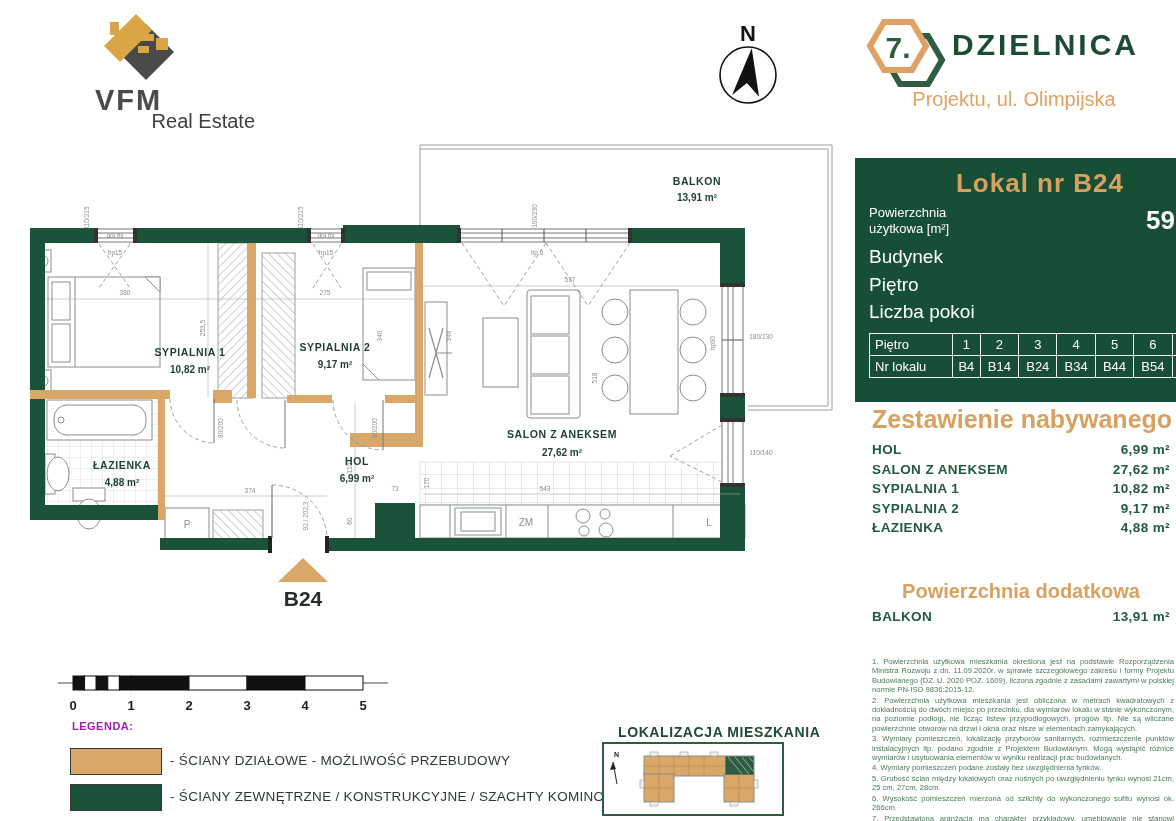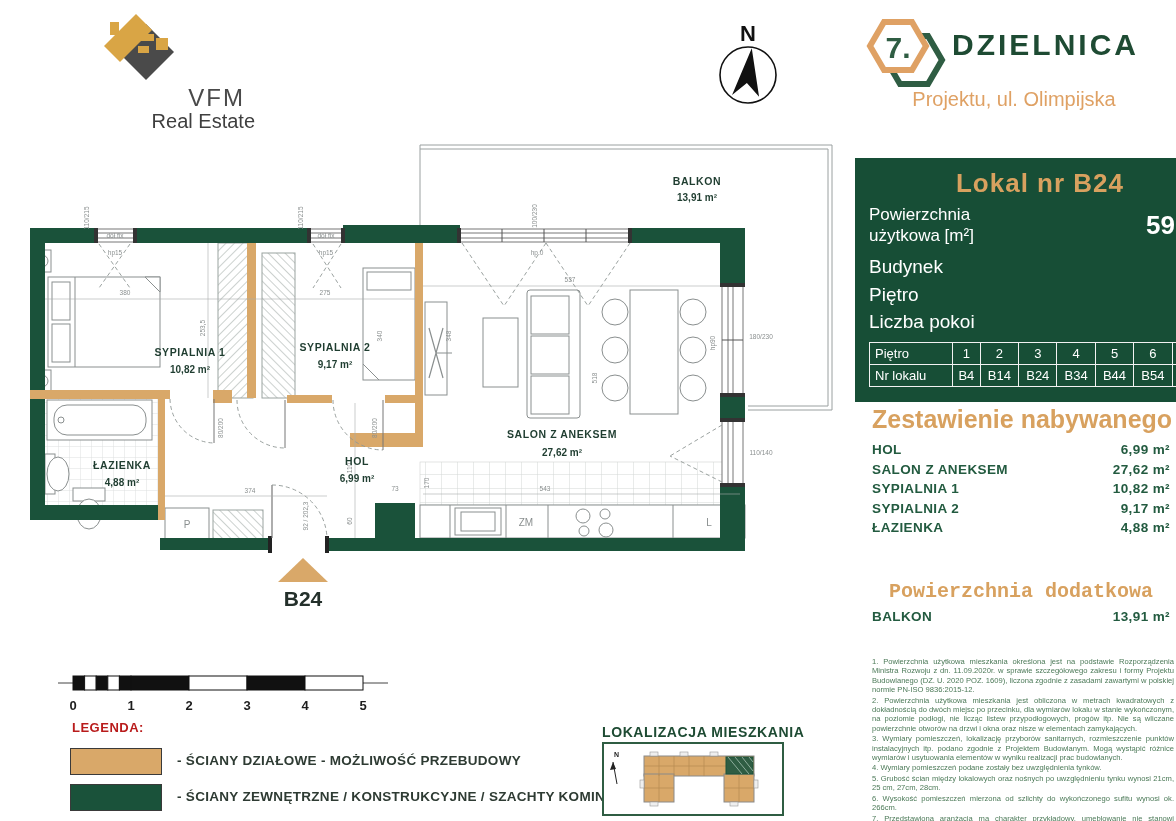--- a/index.html
+++ b/index.html
@@ -1,49 +1,49 @@
 <!DOCTYPE html>
 <html><head>
 <meta charset="utf-8">
 <style>
   html,body{margin:0;padding:0;background:#fff;}
   body{font-family:"Liberation Sans","DejaVu Sans",sans-serif;}
   #stage{position:relative;width:1176px;height:821px;background:#fff;overflow:hidden;}
   .abs{position:absolute;}
 
   
-  .vfm-name{font-size:24px;font-weight:400;color:#4a4a4a;letter-spacing:2px;text-align:right;}
+  .vfm-name{font-size:29px;font-weight:700;color:#4a4a4a;letter-spacing:2px;text-align:left;}
   .vfm-sub{font-size:20px;font-weight:400;color:#3f3f3f;text-align:right;}
   .dev-name{font-size:30px;font-weight:800;color:#1E4B33;letter-spacing:3px;}
   .dev-loc{font-size:20px;color:#DFA164;text-align:center;}
 
   
   .panel{left:855px;top:158px;width:358px;height:244px;background:#174E36;color:#fff;box-sizing:border-box;padding:10px 2px 8px 14px;}
   .panel-title{text-align:center;color:#D8A15F;font-size:26px;font-weight:800;letter-spacing:1px;margin-bottom:6px;}
   .prow{display:flex;justify-content:space-between;align-items:flex-end;line-height:1.22;}
-  .prow .lab{font-size:17px;}
+  .prow .lab{font-size:13px;}
   .prow .val{font-weight:800;font-size:21px;}
   .prow .val.big{font-size:26px;}
   .ptable{width:100%;border-collapse:collapse;margin-top:9px;}
   .ptable td{border:1px solid #f2f2f2;color:#fff;font-size:13px;text-align:center;padding:3px 1px;}
   .ptable td.hdr{text-align:left;padding-left:5px;width:76px;}
 
   
   .areas-title{font-size:25px;color:#D8A15F;font-weight:700;}
   .area-row{display:flex;justify-content:space-between;color:#235B40;font-size:13.5px;font-weight:600;letter-spacing:.4px;line-height:19.5px;}
   .add-title{font-size:20px;color:#D8A15F;font-weight:700;text-align:center;}
 
   
   .notes{width:302px;color:#4C7A58;font-size:7.6px;line-height:1.24;text-align:justify;}
   .notes p{margin:0 0 1px 0;}
 
   
-  .legend-title{font-size:13px;font-weight:800;color:#b91c1c;letter-spacing:.5px;}
+  .legend-title{font-size:11px;font-weight:800;color:#a21caf;letter-spacing:.5px;}
   .swatch{width:92px;height:27px;border:1.5px solid #3a3a3a;box-sizing:border-box;}
-  .legend-label{font-size:13.5px;font-weight:700;color:#2E3B33;letter-spacing:.3px;white-space:nowrap;margin-left:7px;}
+  .legend-label{font-size:13.5px;font-weight:400;color:#2E3B33;letter-spacing:.3px;white-space:nowrap;}
 
   
   .loc-title{font-size:14px;font-weight:800;color:#1E4B33;letter-spacing:.6px;}
   .loc-box{width:182px;height:74px;border:2px solid #2F5D43;box-sizing:border-box;background:#fff;}
 
   svg text{font-family:"Liberation Sans","DejaVu Sans",sans-serif;}
   .dim{fill:#8a8f8f;font-size:6.5px;}
   .roomname{fill:#1F3D30;font-size:10.5px;font-weight:700;letter-spacing:.6px;}
   .roomarea{fill:#1F3D30;font-size:10px;font-weight:600;}
   .appl{fill:#8a8f8f;font-size:10px;}
@@ -408,21 +408,21 @@
       </div>
     <div class="area-row">
       <span>SYPIALNIA 2</span>
         <span>9,17 m²</span>
       </div>
     <div class="area-row">
       <span>ŁAZIENKA</span>
         <span>4,88 m²</span>
       </div>
   </div>
-  <div class="abs add-title" style="left:872px;top:580px;width:298px;font-family:Liberation Mono, monospace;">Powierzchnia dodatkowa</div>
+  <div class="abs add-title" style="left:872px;top:580px;width:298px;">Powierzchnia dodatkowa</div>
   <div class="abs area-row" style="left:872px;top:607px;width:298px;">
     <span>BALKON</span>
       <span>13,91 m²</span>
   </div>
 
   <div class="abs notes" style="left:872px;top:657px;">
     <p>1. Powierzchnia użytkowa mieszkania określona jest na podstawie Rozporządzenia Ministra Rozwoju z dn. 11.09.2020r. w sprawie szczegółowego zakresu i formy Projektu Budowlanego (DZ. U. 2020 POZ. 1609), liczona zgodnie z zasadami zawartymi w polskiej normie PN-ISO 9836:2015-12.</p>
       <p>2. Powierzchnia użytkowa mieszkania jest obliczona w metrach kwadratowych z dokładnością do dwóch miejsc po przecinku, dla wymiarów lokalu w stanie wykończonym, na poziomie podłogi, nie licząc listew przypodłogowych, progów itp. Nie są wliczane powierzchnie otworów na drzwi i okna oraz nisze w elementach zamykających.</p>
       <p>3. Wymiary pomieszczeń, lokalizację przyborów sanitarnych, rozmieszczenie punktów instalacyjnych itp. podano zgodnie z Projektem Budowlanym. Mogą wystąpić różnice wymiarów i usytuowania elementów w wyniku realizacji prac budowlanych.</p>
     <p>4. Wymiary pomieszczeń podane zostały bez uwzględnienia tynków.</p>
@@ -453,21 +453,21 @@
       <text x="305" y="42">5</text>
     </g>
   </svg>
 
   <div class="abs legend-title" style="left:72px;top:720px;">LEGENDA:</div>
   <div class="abs swatch" style="left:70px;top:748px;background:#D9A869;"></div>
   <div class="abs legend-label" style="left:170px;top:753px;">- ŚCIANY DZIAŁOWE - MOŻLIWOŚĆ PRZEBUDOWY</div>
   <div class="abs swatch" style="left:70px;top:784px;background:#1A523A;"></div>
   <div class="abs legend-label" style="left:170px;top:789px;">- ŚCIANY ZEWNĘTRZNE / KONSTRUKCYJNE / SZACHTY KOMINOWE</div>
 
-  <div class="abs loc-title" style="left:602px;top:724px;">LOKALIZACJA MIESZKANIA</div>
+  <div class="abs loc-title" style="left:618px;top:724px;">LOKALIZACJA MIESZKANIA</div>
   <div class="abs loc-box" style="left:602px;top:742px;">
     <svg width="178" height="70" viewBox="0 0 178 70">
       <text x="10" y="13" font-size="7" font-weight="700" fill="#222">N</text>
       <path d="M13,40 L9,18" stroke="#222" stroke-width="1" fill="none"></path>
       <polygon points="9,18 6,26 12,25" fill="#222"></polygon>
       <g>
         <rect x="40" y="12" width="110" height="20" fill="#D9A869" stroke="#8a8a8a"></rect>
         <rect x="40" y="30" width="30" height="28" fill="#D9A869" stroke="#8a8a8a"></rect>
         <rect x="120" y="30" width="30" height="28" fill="#D9A869" stroke="#8a8a8a"></rect>
         <g stroke="#b58b50" stroke-width=".7">

